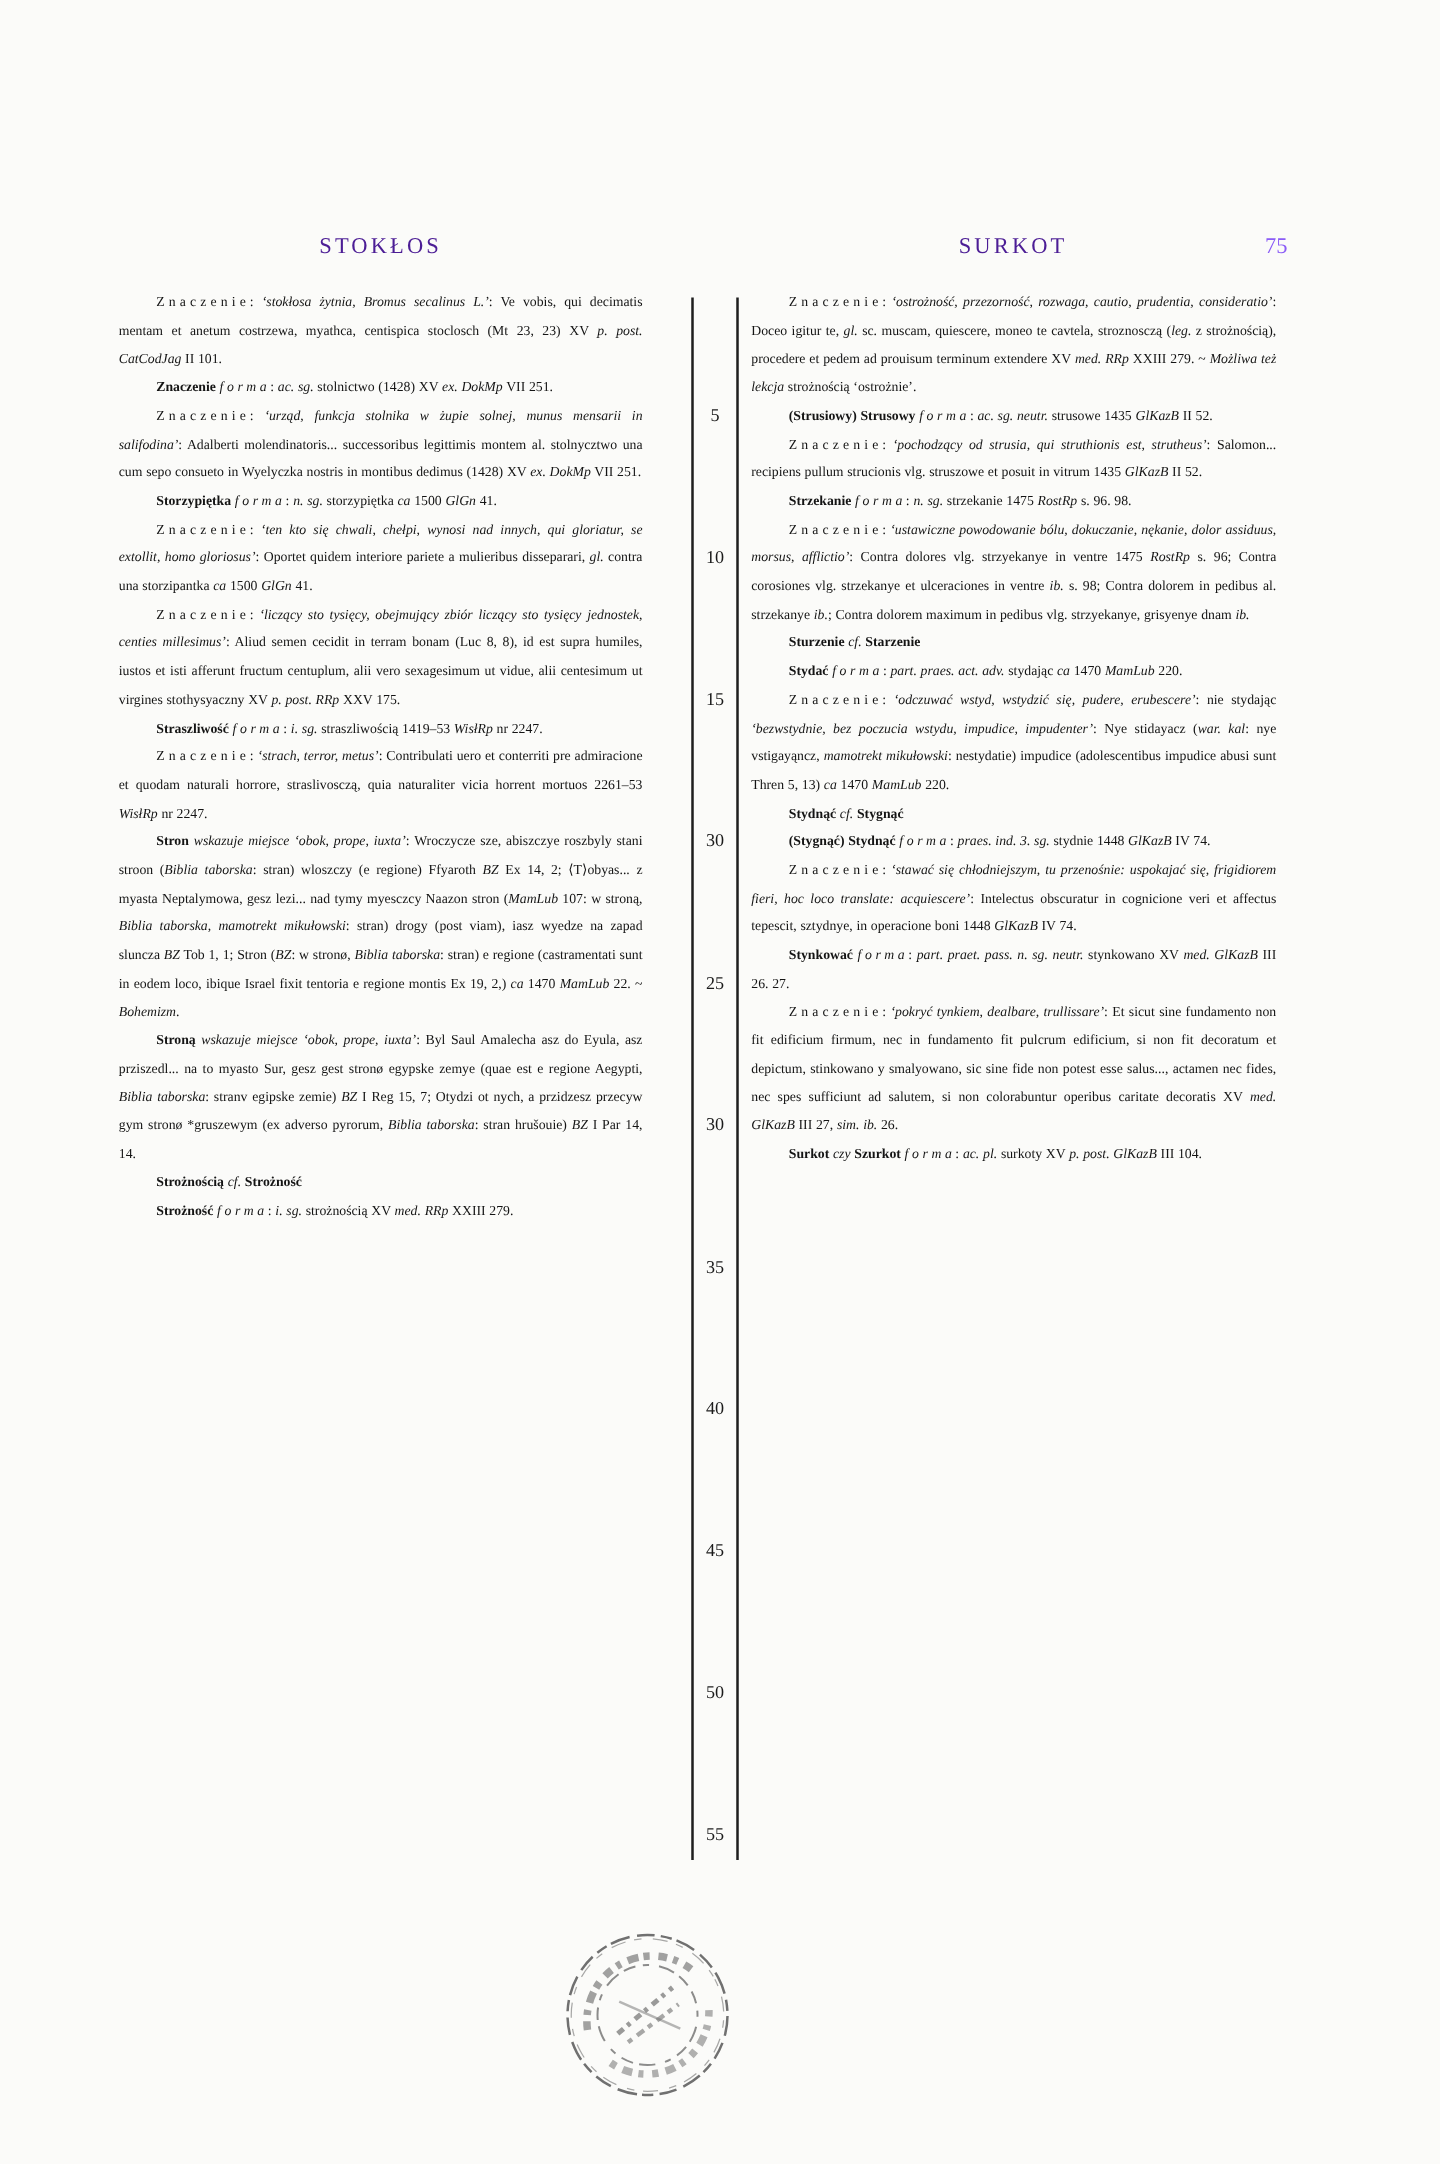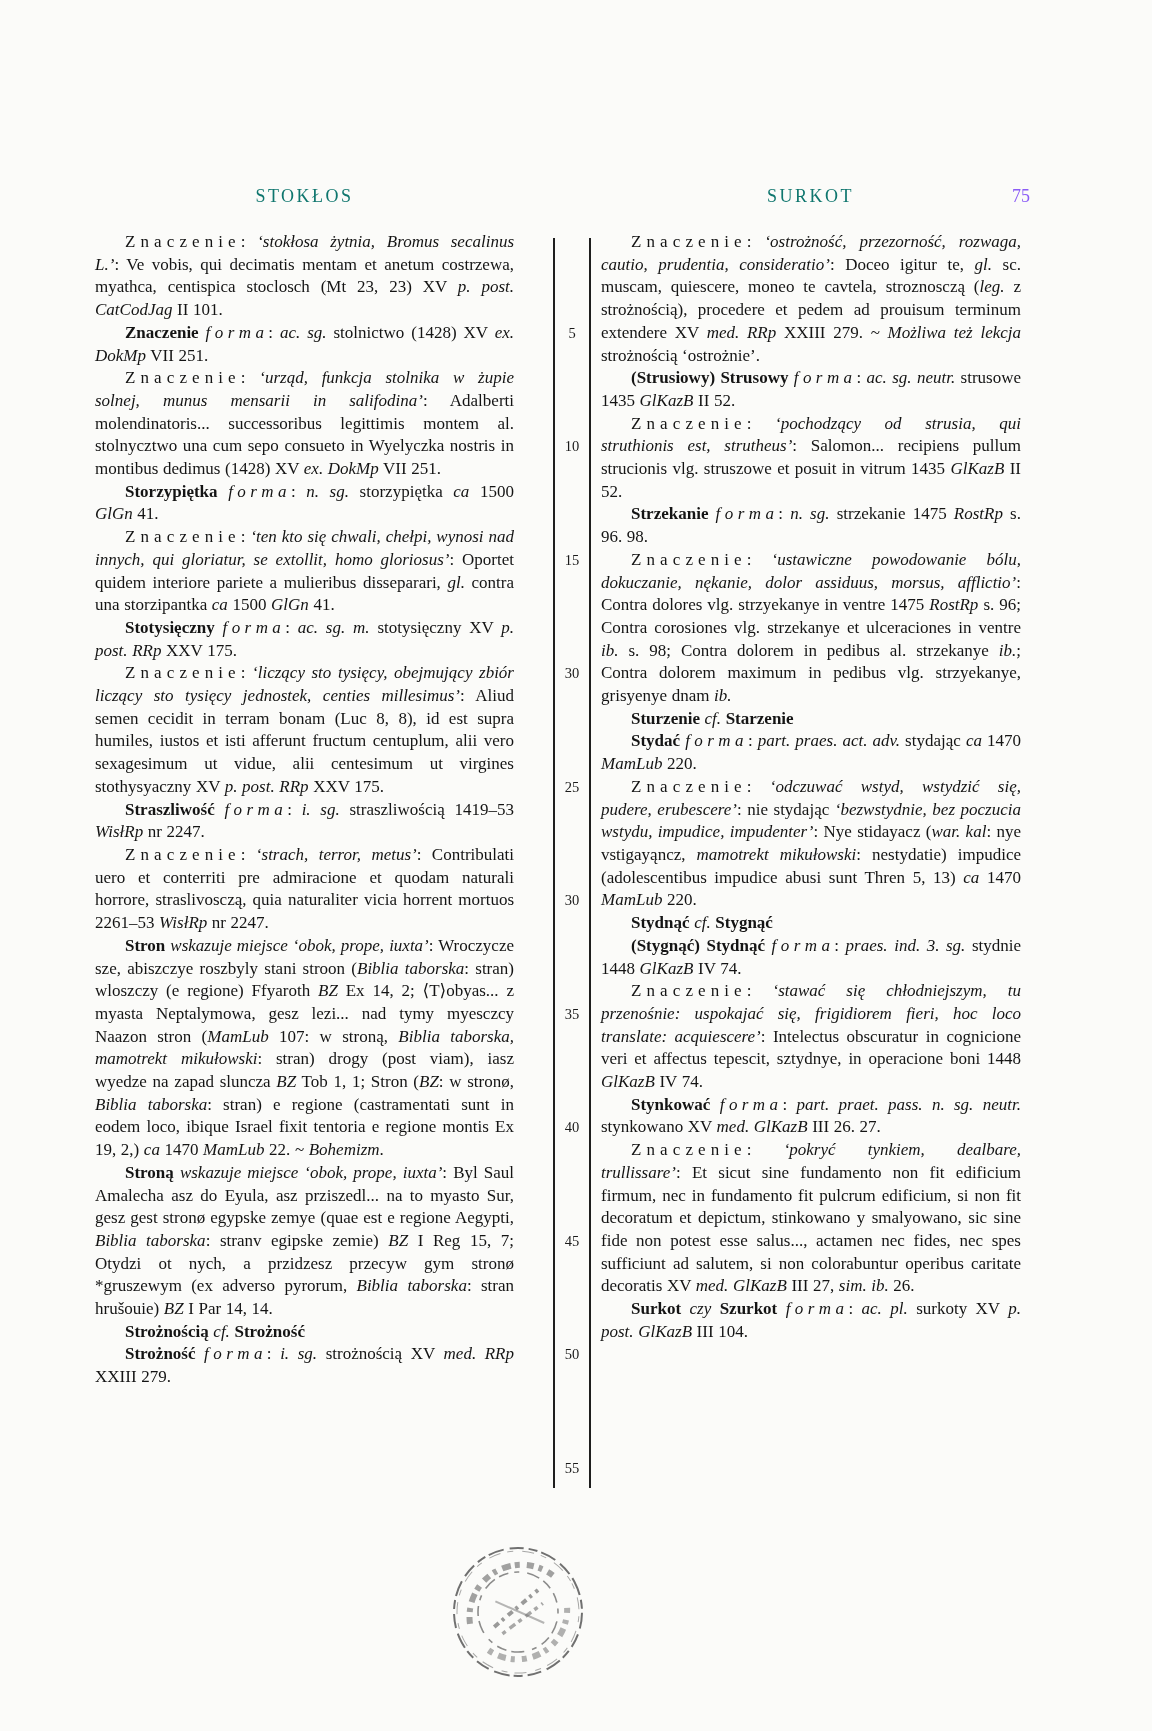--- a/index.html
+++ b/index.html
@@ -7,38 +7,38 @@
     width:1152px; height:1731px;
     background:#fbfbf9;
     position:relative;
     font-family:"Liberation Serif", serif;
     color:#141414;
     overflow:hidden;
   }
   .running-title {
     position:absolute; top:186px;
     font-size:18px; letter-spacing:2.5px;
-    text-align:center; color:#0f766e;
+    text-align:center; color:#4c1d95;
   }
   .running-title.left  { left:95px;  width:419px; }
   .running-title.right { left:600px; width:421px; }
   .page-number {
     position:absolute; top:186px; left:960px; width:70px;
     font-size:18px; text-align:right; color:#8b5cf6;
   }
   .text-column {
     position:absolute; top:231px;
   }
   .text-column.left  { left:95px;  width:419px; }
   .text-column.right { left:601px; width:420px; }
   p.entry {
     margin:0; padding:0;
     text-indent:30px;
     text-align:justify;
-    font-size:17px;
+    font-size:11px;
     line-height:22.7px;
     word-spacing:0.02em;
   }
   .seg-n  { }
   .seg-b  { font-weight:bold; }
   .seg-i  { font-style:italic; }
   .seg-sp { letter-spacing:0.30em; }
   .seg-isp{ font-style:italic; letter-spacing:0.26em; }
   .gutter-rule {
     position:absolute; top:238px; height:1250px; width:2px;
@@ -71,21 +71,20 @@
   <div class="running-title right">SURKOT</div>
 
   <div class="page-number">75</div>
 
   <div class="text-column left">
       <p class="entry"><span class="seg-sp">Znaczenie</span><span class="seg-n">: </span><span class="seg-i">‘stokłosa żytnia, Bromus secalinus L.’</span><span class="seg-n">: Ve vobis, qui decimatis mentam et anetum costrzewa, myathca, centispica stoclosch (Mt 23, 23) XV </span><span class="seg-i">p. post. CatCodJag</span><span class="seg-n"> II 101.</span></p>
       <p class="entry"><span class="seg-b">Znaczenie</span><span class="seg-n"> </span><span class="seg-isp">forma</span><span class="seg-n">: </span><span class="seg-i">ac. sg.</span><span class="seg-n"> stolnictwo (1428) XV </span><span class="seg-i">ex. DokMp</span><span class="seg-n"> VII 251.</span></p>
       <p class="entry"><span class="seg-sp">Znaczenie</span><span class="seg-n">: </span><span class="seg-i">‘urząd, funkcja stolnika w żupie solnej, munus mensarii in salifodina’</span><span class="seg-n">: Adalberti molendinatoris... successoribus legittimis montem al. stolnycztwo una cum sepo consueto in Wyelyczka nostris in montibus dedimus (1428) XV </span><span class="seg-i">ex. DokMp</span><span class="seg-n"> VII 251.</span></p>
       <p class="entry"><span class="seg-b">Storzypiętka</span><span class="seg-n"> </span><span class="seg-isp">forma</span><span class="seg-n">: </span><span class="seg-i">n. sg.</span><span class="seg-n"> storzypiętka </span><span class="seg-i">ca</span><span class="seg-n"> 1500 </span><span class="seg-i">GlGn</span><span class="seg-n"> 41.</span></p>
       <p class="entry"><span class="seg-sp">Znaczenie</span><span class="seg-n">: </span><span class="seg-i">‘ten kto się chwali, chełpi, wynosi nad innych, qui gloriatur, se extollit, homo gloriosus’</span><span class="seg-n">: Oportet quidem interiore pariete a mulieribus disseparari, </span><span class="seg-i">gl.</span><span class="seg-n"> contra una storzipantka </span><span class="seg-i">ca</span><span class="seg-n"> 1500 </span><span class="seg-i">GlGn</span><span class="seg-n"> 41.</span></p>
-      <p class="entry"><span class="seg-b">Stotysięczny</span><span class="seg-n"> </span><span class="seg-isp">forma</span><span class="seg-n">: </span><span class="seg-i">ac. sg. m.</span><span class="seg-n"> stotysięczny XV </span><span class="seg-i">p. post. RRp</span><span class="seg-n"> XXV 175.</span></p>
       <p class="entry"><span class="seg-sp">Znaczenie</span><span class="seg-n">: </span><span class="seg-i">‘liczący sto tysięcy, obejmujący zbiór liczący sto tysięcy jednostek, centies millesimus’</span><span class="seg-n">: Aliud semen cecidit in terram bonam (Luc 8, 8), id est supra humiles, iustos et isti afferunt fructum centuplum, alii vero sexagesimum ut vidue, alii centesimum ut virgines stothysyaczny XV </span><span class="seg-i">p. post. RRp</span><span class="seg-n"> XXV 175.</span></p>
       <p class="entry"><span class="seg-b">Straszliwość</span><span class="seg-n"> </span><span class="seg-isp">forma</span><span class="seg-n">: </span><span class="seg-i">i. sg.</span><span class="seg-n"> straszliwością 1419–53 </span><span class="seg-i">WisłRp</span><span class="seg-n"> nr 2247.</span></p>
       <p class="entry"><span class="seg-sp">Znaczenie</span><span class="seg-n">: </span><span class="seg-i">‘strach, terror, metus’</span><span class="seg-n">: Contribulati uero et conterriti pre admiracione et quodam naturali horrore, straslivosczą, quia naturaliter vicia horrent mortuos 2261–53 </span><span class="seg-i">WisłRp</span><span class="seg-n"> nr 2247.</span></p>
       <p class="entry"><span class="seg-b">Stron</span><span class="seg-n"> </span><span class="seg-i">wskazuje miejsce ‘obok, prope, iuxta’</span><span class="seg-n">: Wroczycze sze, abiszczye roszbyly stani stroon (</span><span class="seg-i">Biblia taborska</span><span class="seg-n">: stran) wloszczy (e regione) Ffyaroth </span><span class="seg-i">BZ</span><span class="seg-n"> Ex 14, 2; ⟨T⟩obyas... z myasta Neptalymowa, gesz lezi... nad tymy myesczcy Naazon stron (</span><span class="seg-i">MamLub</span><span class="seg-n"> 107: w stroną, </span><span class="seg-i">Biblia taborska, mamotrekt mikułowski</span><span class="seg-n">: stran) drogy (post viam), iasz wyedze na zapad sluncza </span><span class="seg-i">BZ</span><span class="seg-n"> Tob 1, 1; Stron (</span><span class="seg-i">BZ</span><span class="seg-n">: w stronø, </span><span class="seg-i">Biblia taborska</span><span class="seg-n">: stran) e regione (castramentati sunt in eodem loco, ibique Israel fixit tentoria e regione montis Ex 19, 2,) </span><span class="seg-i">ca</span><span class="seg-n"> 1470 </span><span class="seg-i">MamLub</span><span class="seg-n"> 22. ~ </span><span class="seg-i">Bohemizm</span><span class="seg-n">.</span></p>
       <p class="entry"><span class="seg-b">Stroną</span><span class="seg-n"> </span><span class="seg-i">wskazuje miejsce ‘obok, prope, iuxta’</span><span class="seg-n">: Byl Saul Amalecha asz do Eyula, asz prziszedl... na to myasto Sur, gesz gest stronø egypske zemye (quae est e regione Aegypti, </span><span class="seg-i">Biblia taborska</span><span class="seg-n">: stranv egipske zemie) </span><span class="seg-i">BZ</span><span class="seg-n"> I Reg 15, 7; Otydzi ot nych, a przidzesz przecyw gym stronø *gruszewym (ex adverso pyrorum, </span><span class="seg-i">Biblia taborska</span><span class="seg-n">: stran hrušouie) </span><span class="seg-i">BZ</span><span class="seg-n"> I Par 14, 14.</span></p>
       <p class="entry"><span class="seg-b">Strożnością</span><span class="seg-n"> </span><span class="seg-i">cf.</span><span class="seg-n"> </span><span class="seg-b">Strożność</span></p>
       <p class="entry"><span class="seg-b">Strożność</span><span class="seg-n"> </span><span class="seg-isp">forma</span><span class="seg-n">: </span><span class="seg-i">i. sg.</span><span class="seg-n"> strożnością XV </span><span class="seg-i">med. RRp</span><span class="seg-n"> XXIII 279.</span></p>
     </div>
 
   <div class="gutter-rule rule-left"></div>

